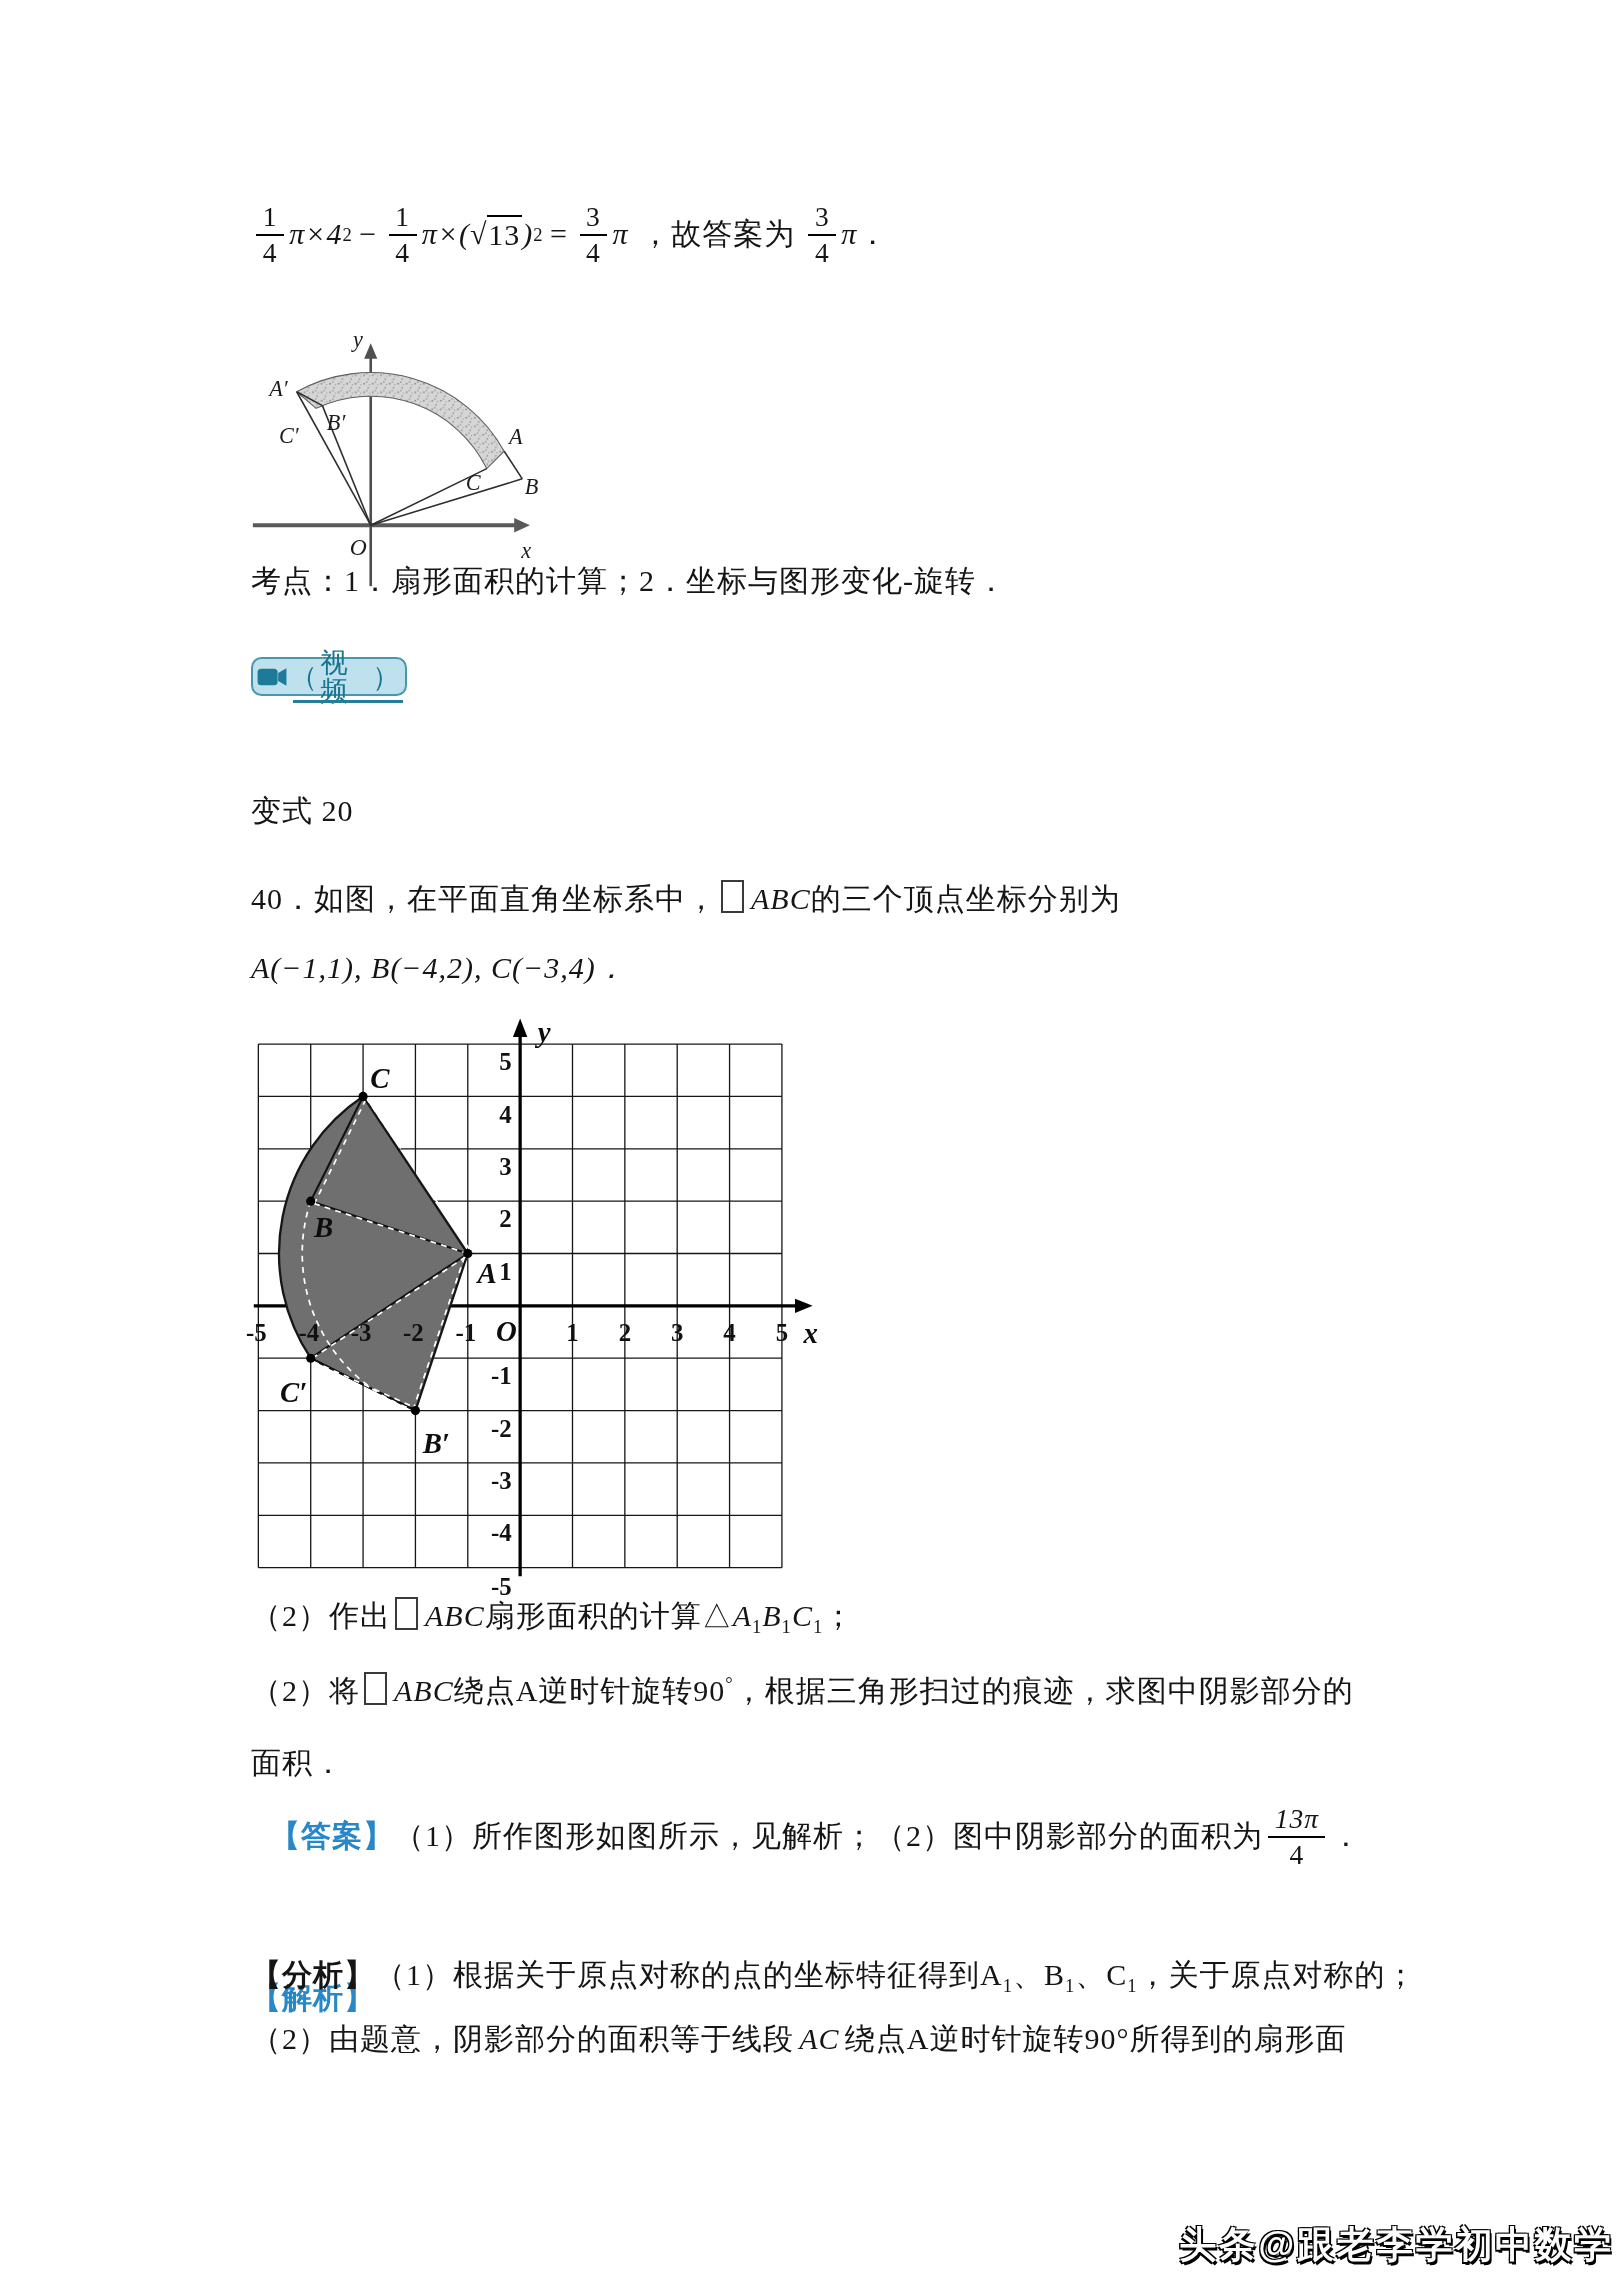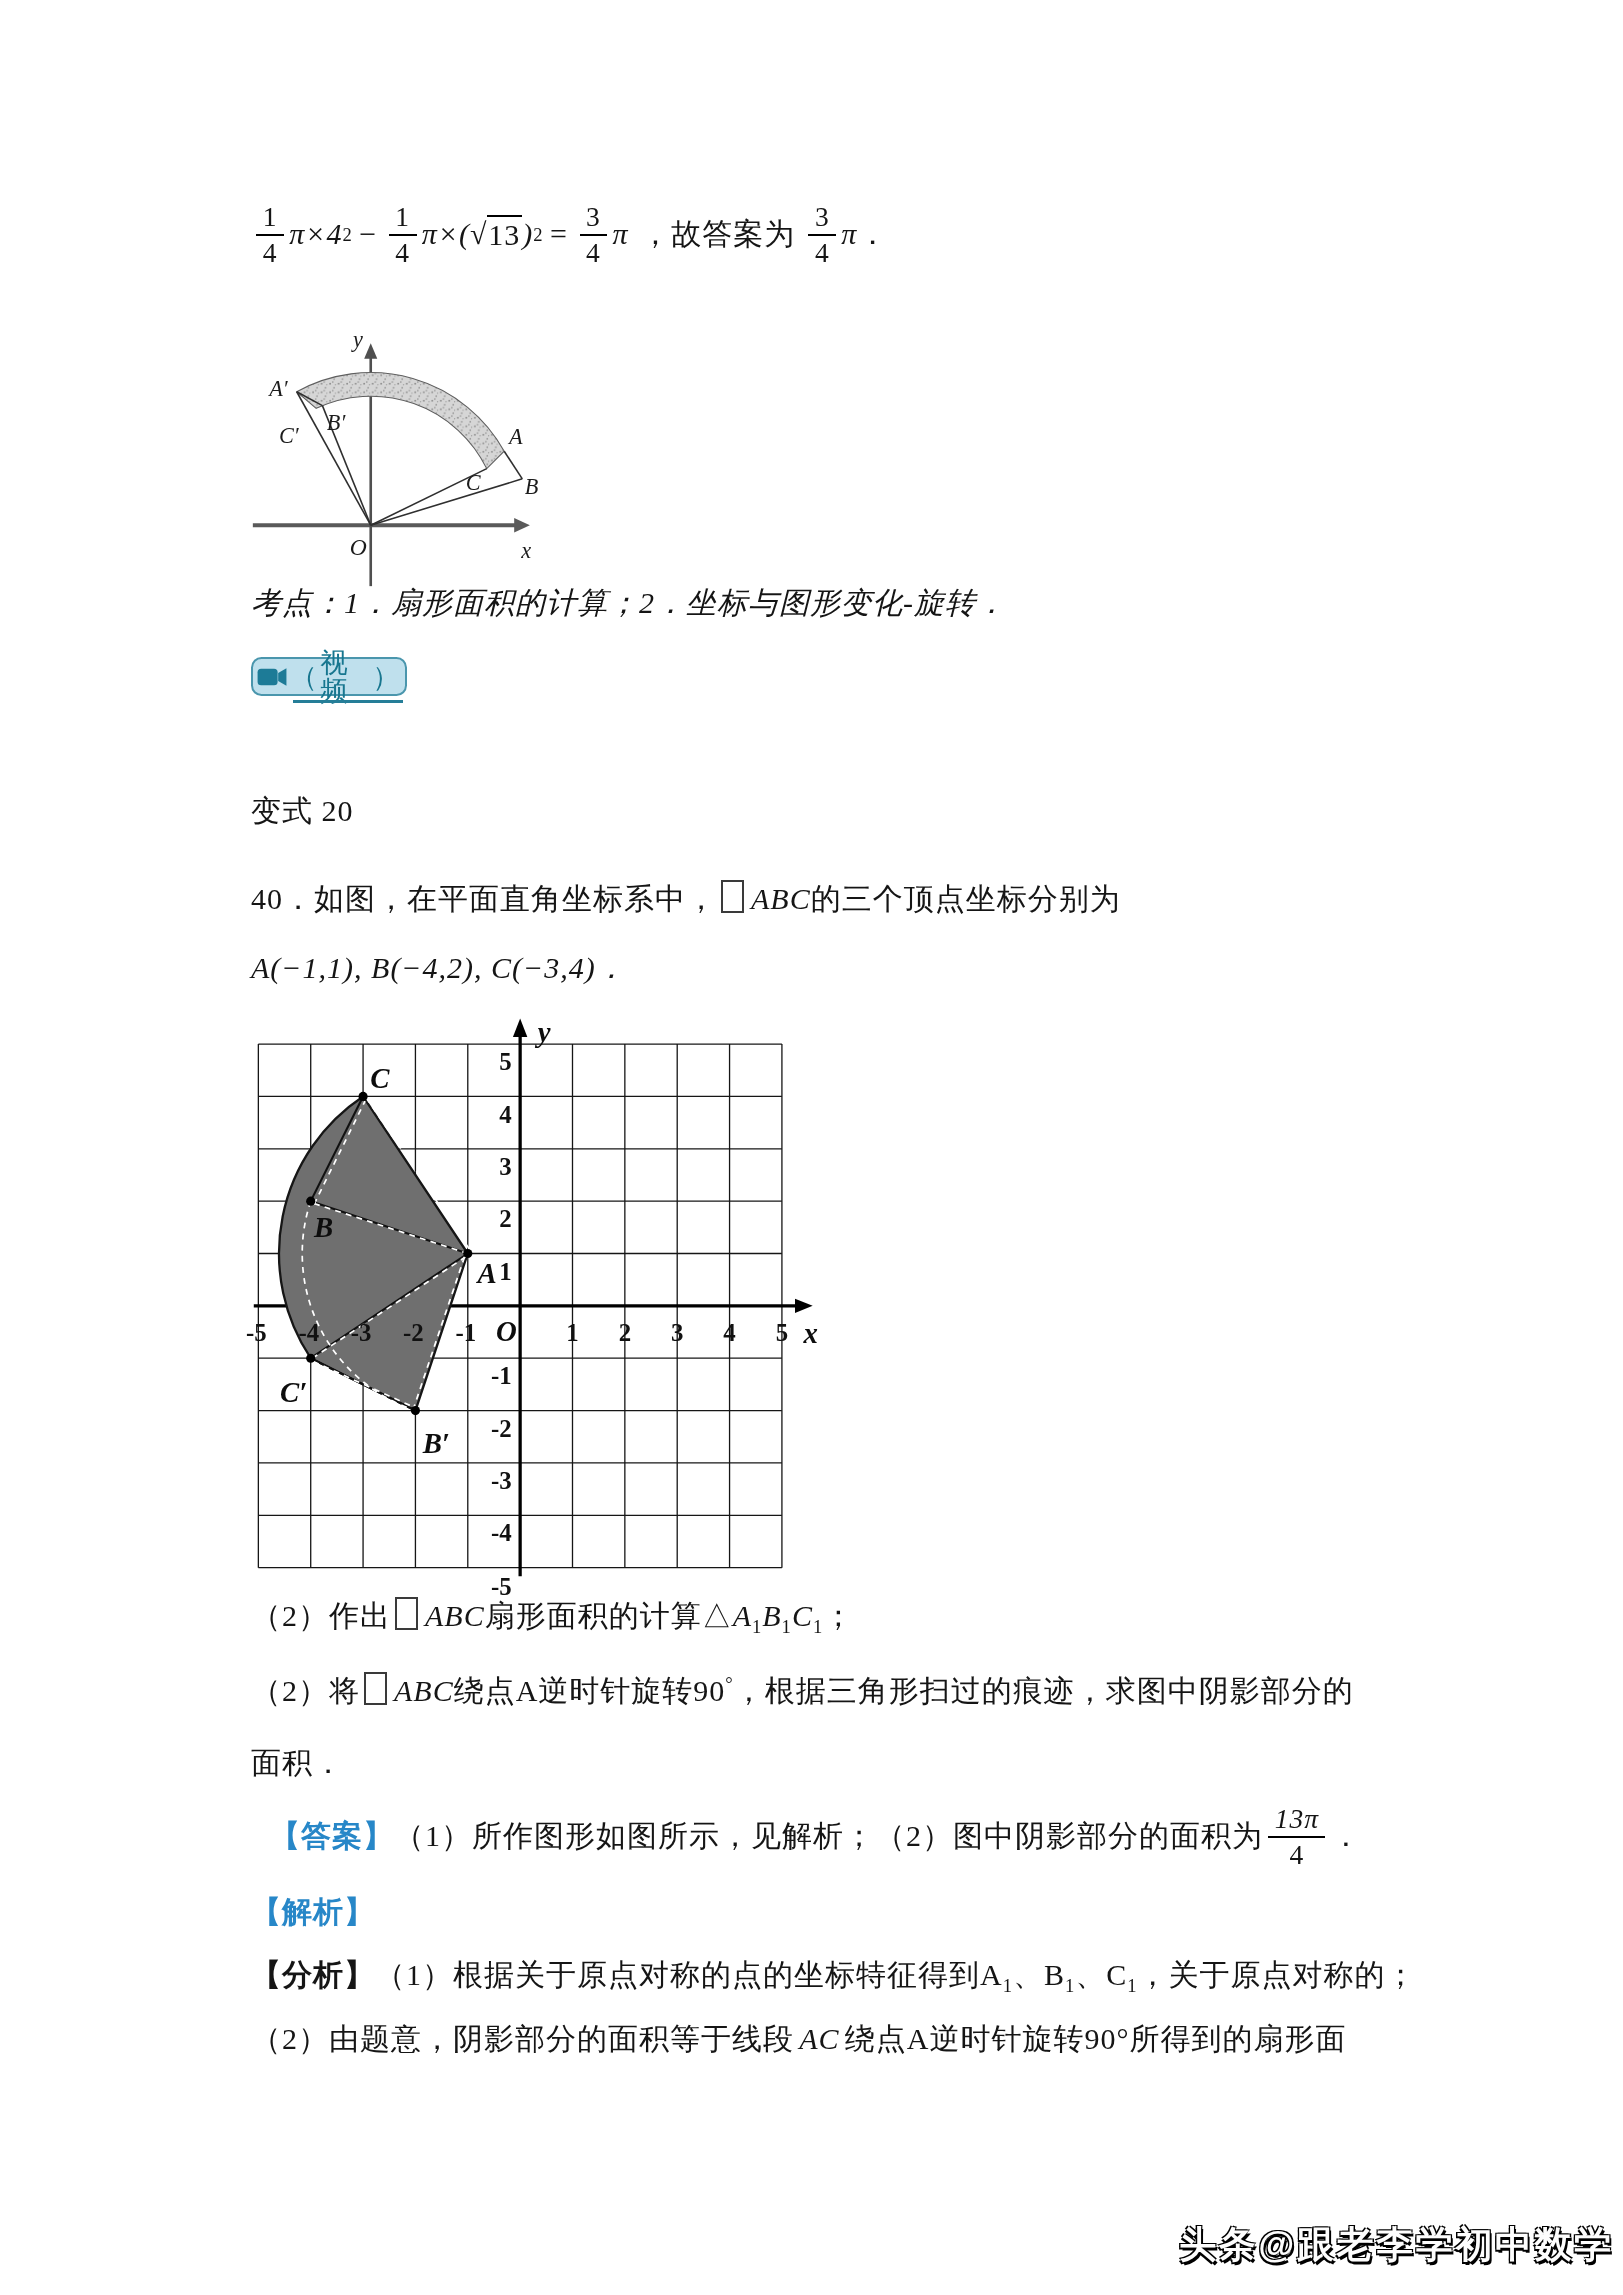--- a/index.html
+++ b/index.html
@@ -112,21 +112,21 @@
   <text class="f1lab" x="128" y="205">B′</text>
   <text class="f1lab" x="55" y="225">C′</text>
   <text class="f1lab" x="406" y="226">A</text>
   <text class="f1lab" x="340" y="296">C</text>
   <text class="f1lab" x="430" y="303">B</text>
   <text class="f1o" x="163" y="396">O</text>
   <text class="f1lab" x="168" y="78">y</text>
   <text class="f1lab" x="425" y="400">x</text>
 </svg>
 
-<div class="para" style="top:584px;font-style:italic;">考点：1．扇形面积的计算；2．坐标与图形变化-旋转．</div>
+<div class="para" style="top:562px;">考点：1．扇形面积的计算；2．坐标与图形变化-旋转．</div>
 
 <div class="vbadge">
   <svg width="34" height="26" viewBox="0 0 52 40">
     <rect x="1" y="6" width="34" height="28" rx="6" fill="#1d7b97"></rect>
     <polygon points="36,13 50,5 50,35 36,27" fill="#1d7b97"></polygon>
   </svg>
   <span class="vtxt">（</span>
     <span class="vtxt">视频</span>
     <span class="vtxt">）</span>
 </div>
@@ -245,21 +245,21 @@
 <div class="para" style="top:1804px;display:flex;align-items:center;margin-left:19px;">
   <span class="blue boldtag">【答案】</span>
   <span>（1）所作图形如图所示，见解析；（2）图中阴影部分的面积为</span>
   <span class="frac">
     <span class="num mi">13π</span>
     <span class="den">4</span>
   </span>
   <span>．</span>
 </div>
 
-<div class="para" style="top:1893px;">
+<div class="para" style="top:1979px;">
   <span class="blue boldtag">【解析】</span>
 </div>
 
 <div class="para" style="top:1956px;">
   <span class="boldtag">【分析】</span><span>（1）根据关于原点对称的点的坐标特征得到</span><span>A</span><sub>1</sub><span>、</span><span>B</span><sub>1</sub><span>、</span><span>C</span><sub>1</sub><span>，关于原点对称的；</span>
 </div>
 
 <div class="para" style="top:2020px;">
   <span>（2）由题意，阴影部分的面积等于线段</span><span class="mi" style="margin:0 5.2px;">AC</span><span>绕点A逆时针旋转90°所得到的扇形面</span>
 </div>

